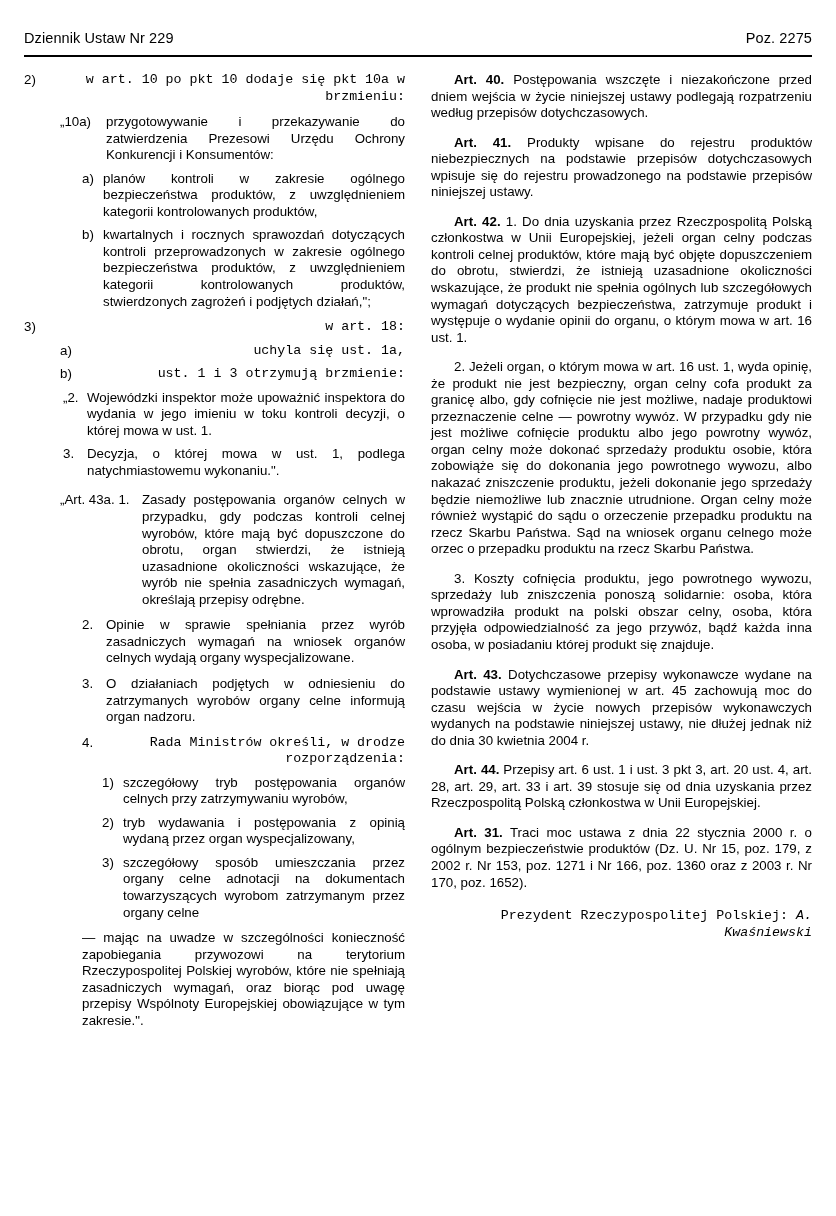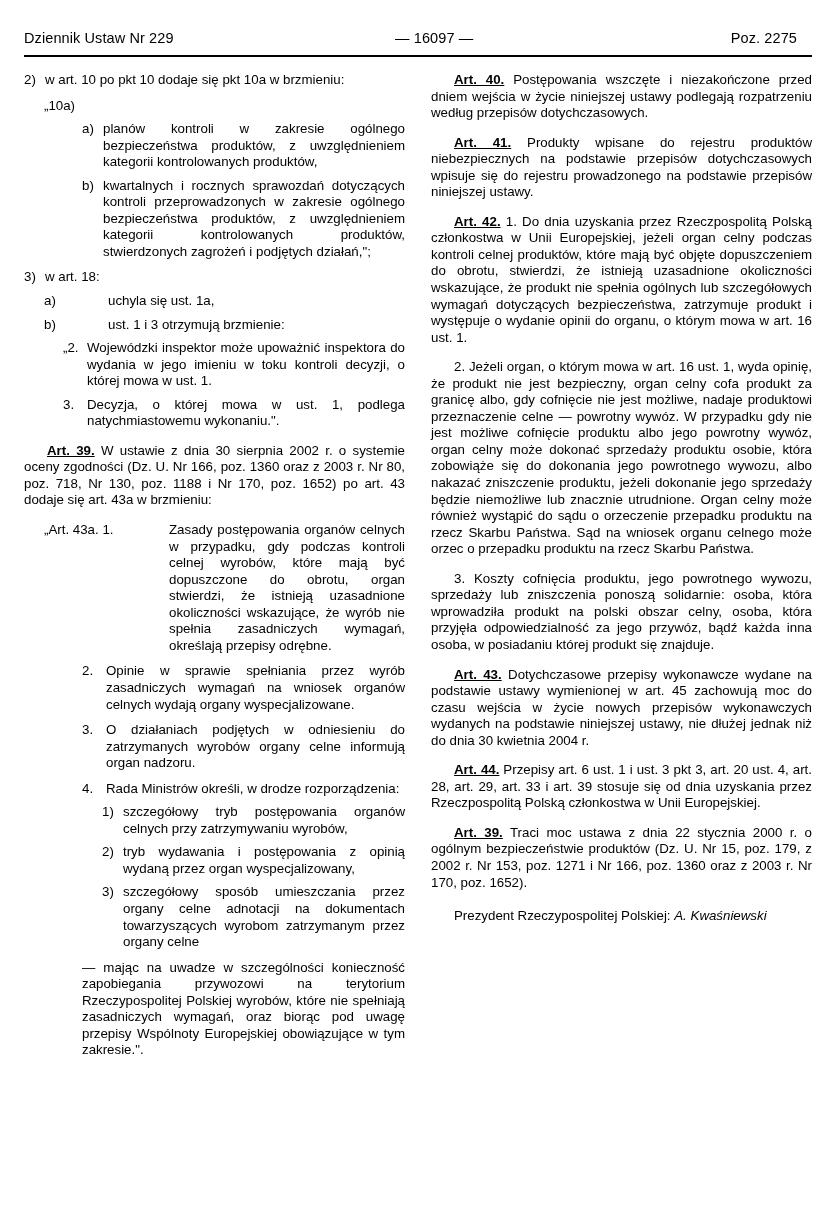--- a/index.html
+++ b/index.html
@@ -21,21 +21,21 @@
     box-sizing: border-box;
     padding: 0;
     overflow: hidden;
   }
 
   
   .masthead {
     position: absolute;
     top: 30px;
     left: 24px;
-    right: 39px;
+    right: 24px;
     height: 30px;
     display: flex;
     align-items: flex-start;
     justify-content: space-between;
     font-size: 14.5px;
     letter-spacing: .1px;
     white-space: nowrap;
   }
   .masthead .journal { flex: 0 0 auto; }
   .masthead .folio   { flex: 1 1 auto; text-align: center; }
@@ -62,25 +62,25 @@
 
   
   p {
     margin: 0;
     font-size: 13.3px;
     line-height: 16.55px;
     text-align: justify;
     text-justify: inter-word;
     hyphens: manual;
   }
-  p.last { text-align: left; }
+  p.last { text-align: right; font-family: Liberation Mono, monospace; }
   .gap-art { margin-top: 13px; }
   .gap-item { margin-top: 9px; }
   .gap-sm { margin-top: 7px; }
-  b { font-weight: bold; text-decoration: underline; }
+  b { font-weight: bold; }
   i { font-style: italic; }
 
   
   .row {
     display: flex;
     align-items: flex-start;
   }
   .marker {
     flex: 0 0 auto;
     text-align: left;
@@ -88,59 +88,61 @@
     line-height: 16.55px;
     white-space: nowrap;
   }
   .body-txt {
     flex: 1 1 auto;
     min-width: 0;
   }
 
   
   .lvl0 { margin-left: 0; }
-  .lvl1 { margin-left: 20px; gap: 43px; }
+  .lvl1 { margin-left: 36px; }
   .lvl2 { margin-left: 39px; }
   .lvl3 { margin-left: 58px; }
   .lvl4 { margin-left: 78px; }
 
   .m-num  { width: 21px; }
   .m-num2 { width: 24px; }
   .m-alpha{ width: 21px; }
   .m-art  { width: 82px; }
   .m-dash { width: 0px; }
 
   .indent-first { text-indent: 23px; }
   .signature { margin-top: 17px; }
 </style>
 </head>
 <body>
 
 <div class="page">
 
   <div class="masthead">
     <span class="journal">Dziennik Ustaw Nr 229</span>
-    <span class="folio">— 16097 —</span>
     <span class="poz">Poz. 2275</span>
   </div>
   <div class="rule"></div>
 
   <div class="columns">
 
     <div class="col">
 
       <div class="row lvl0">
         <div class="marker m-num">2)</div>
         <div class="body-txt">
             <p class="last">w art. 10 po pkt 10 dodaje się pkt 10a w brzmieniu:</p>
           </div>
       </div>
 
       <div class="row lvl1 gap-item">
         <div class="marker" style="width:46px">„10a)</div>
+        <div class="body-txt">
+            <p>przygotowywanie i przekazywanie do zatwierdzenia Prezesowi Urzędu Ochrony Konkurencji i Konsumentów:</p>
+          </div>
       </div>
 
       <div class="row lvl3 gap-sm">
         <div class="marker m-alpha">a)</div>
         <div class="body-txt">
             <p>planów kontroli w zakresie ogólnego bezpieczeństwa produktów, z uwzględnieniem kategorii kontrolowanych produktów,</p>
           </div>
       </div>
 
       <div class="row lvl3 gap-sm">
@@ -178,21 +180,20 @@
           </div>
       </div>
 
       <div class="row lvl2 gap-sm">
         <div class="marker m-num2">3.</div>
         <div class="body-txt">
             <p>Decyzja, o której mowa w ust. 1, podlega natychmiastowemu wykonaniu.".</p>
           </div>
       </div>
 
-      <p class="gap-art indent-first"><b>Art. 39.</b><span> W ustawie z dnia 30 sierpnia 2002 r. o systemie oceny zgodności (Dz. U. Nr 166, poz. 1360 oraz z 2003 r. Nr 80, poz. 718, Nr 130, poz. 1188 i Nr 170, poz. 1652) po art. 43 dodaje się art. 43a w brzmieniu:</span></p>
 
       <div class="row lvl1 gap-art">
         <div class="marker m-art">„Art. 43a. 1.</div>
         <div class="body-txt">
             <p>Zasady postępowania organów celnych w przypadku, gdy podczas kontroli celnej wyrobów, które mają być dopuszczone do obrotu, organ stwierdzi, że istnieją uzasadnione okoliczności wskazujące, że wyrób nie spełnia zasadniczych wymagań, określają przepisy odrębne.</p>
           </div>
       </div>
 
       <div class="row lvl3 gap-item">
         <div class="marker m-num2">2.</div>
@@ -255,21 +256,21 @@
 
       <p class="gap-art indent-first">2. Jeżeli organ, o którym mowa w art. 16 ust. 1, wyda opinię, że produkt nie jest bezpieczny, organ celny cofa produkt za granicę albo, gdy cofnięcie nie jest możliwe, nadaje produktowi przeznaczenie celne — powrotny wywóz. W przypadku gdy nie jest możliwe cofnięcie produktu albo jego powrotny wywóz, organ celny może dokonać sprzedaży produktu osobie, która zobowiąże się do dokonania jego powrotnego wywozu, albo nakazać zniszczenie produktu, jeżeli dokonanie jego sprzedaży będzie niemożliwe lub znacznie utrudnione. Organ celny może również wystąpić do sądu o orzeczenie przepadku produktu na rzecz Skarbu Państwa. Sąd na wniosek organu celnego może orzec o przepadku produktu na rzecz Skarbu Państwa.</p>
 
       <p class="gap-art indent-first">3. Koszty cofnięcia produktu, jego powrotnego wywozu, sprzedaży lub zniszczenia ponoszą solidarnie: osoba, która wprowadziła produkt na polski obszar celny, osoba, która przyjęła odpowiedzialność za jego przywóz, bądź każda inna osoba, w posiadaniu której produkt się znajduje.</p>
 
 
       <p class="gap-art indent-first"><b>Art. 43.</b><span> Dotychczasowe przepisy wykonawcze wydane na podstawie ustawy wymienionej w art. 45 zachowują moc do czasu wejścia w życie nowych przepisów wykonawczych wydanych na podstawie niniejszej ustawy, nie dłużej jednak niż do dnia 30 kwietnia 2004 r.</span></p>
 
       <p class="gap-art indent-first"><b>Art. 44.</b><span> Przepisy art. 6 ust. 1 i ust. 3 pkt 3, art. 20 ust. 4, art. 28, art. 29, art. 33 i art. 39 stosuje się od dnia uzyskania przez Rzeczpospolitą Polską członkostwa w Unii Europejskiej.</span></p>
 
-      <p class="gap-art indent-first"><b>Art. 39.</b><span> Traci moc ustawa z dnia 22 stycznia 2000 r. o ogólnym bezpieczeństwie produktów (Dz. U. Nr 15, poz. 179, z 2002 r. Nr 153, poz. 1271 i Nr 166, poz. 1360 oraz z 2003 r. Nr 170, poz. 1652).</span></p>
+      <p class="gap-art indent-first"><b>Art. 31.</b><span> Traci moc ustawa z dnia 22 stycznia 2000 r. o ogólnym bezpieczeństwie produktów (Dz. U. Nr 15, poz. 179, z 2002 r. Nr 153, poz. 1271 i Nr 166, poz. 1360 oraz z 2003 r. Nr 170, poz. 1652).</span></p>
 
 
       <p class="signature last indent-first"><span>Prezydent Rzeczypospolitej Polskiej: </span><i>A. Kwaśniewski</i></p>
 
     </div>
 
   </div>
 </div>
 
 </body></html>

